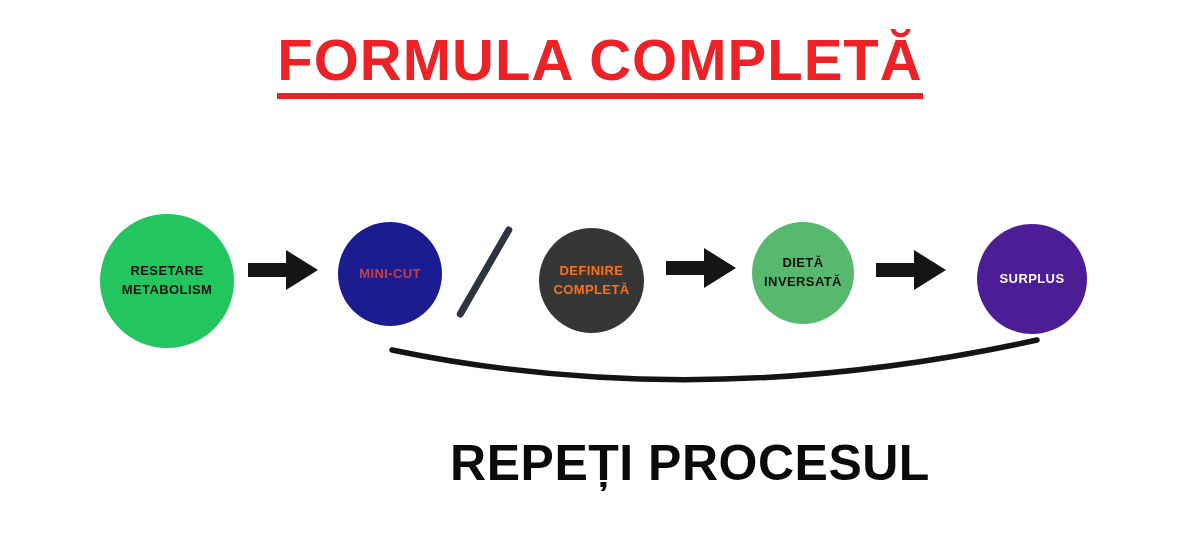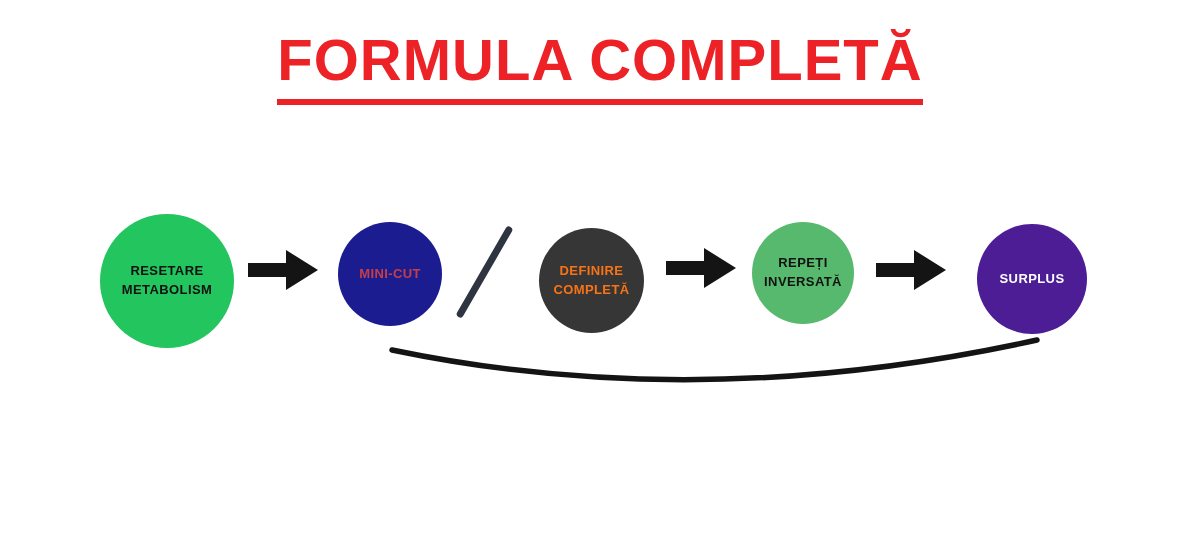--- a/index.html
+++ b/index.html
@@ -20,21 +20,21 @@
     top: 30px;
     left: 0;
     width: 1200px;
     text-align: center;
   }
   .title {
     display: inline-block;
     font-size: 58px;
     font-weight: bold;
     letter-spacing: 1px;
-    padding-bottom: 8px;
+    padding-bottom: 2px;
     border-bottom: 6px solid currentColor;
     line-height: 1.05;
   }
   .node {
     position: absolute;
     border-radius: 50%;
     display: flex;
     align-items: center;
     justify-content: center;
     text-align: center;
@@ -105,30 +105,31 @@
   <div class="node" style="left: 539px; top: 228px; width: 105px; height: 105px; background: rgb(54, 54, 54); color: #f97316;">
     <span class="node-label">DEFINIRE
 COMPLETĂ</span>
   </div>
 
   <svg class="arrow" style="left: 666px; top: 246px; fill: rgb(20, 20, 20);" viewBox="0 0 70 44">
     <path d="M0 15 H38 V2 L70 22 L38 42 V29 H0 Z"></path>
   </svg>
 
   <div class="node" style="left: 752px; top: 222px; width: 102px; height: 102px; background: rgb(87, 185, 110); color: rgb(17, 17, 17);">
-    <span class="node-label">REPEȚI
+    <span class="node-label">DIETĂ
 INVERSATĂ</span>
   </div>
 
   <svg class="arrow" style="left: 876px; top: 248px; fill: rgb(20, 20, 20);" viewBox="0 0 70 44">
     <path d="M0 15 H38 V2 L70 22 L38 42 V29 H0 Z"></path>
   </svg>
 
   <div class="node" style="left: 977px; top: 224px; width: 110px; height: 110px; background: #4c1d95; color: rgb(255, 255, 255);">
     <span class="node-label">SURPLUS</span>
   </div>
 
   <svg class="curve-overlay" viewBox="0 0 1200 550" style="stroke: rgb(20, 20, 20);">
     <path d="M 392 350 Q 700 414 1037 340" fill="none" stroke-width="5.5" stroke-linecap="round"></path>
   </svg>
 
+  <div class="bottom-label" style="color: rgb(10, 10, 10);">REPEȚI PROCESUL</div>
 
 </div>
 
 </body></html>

